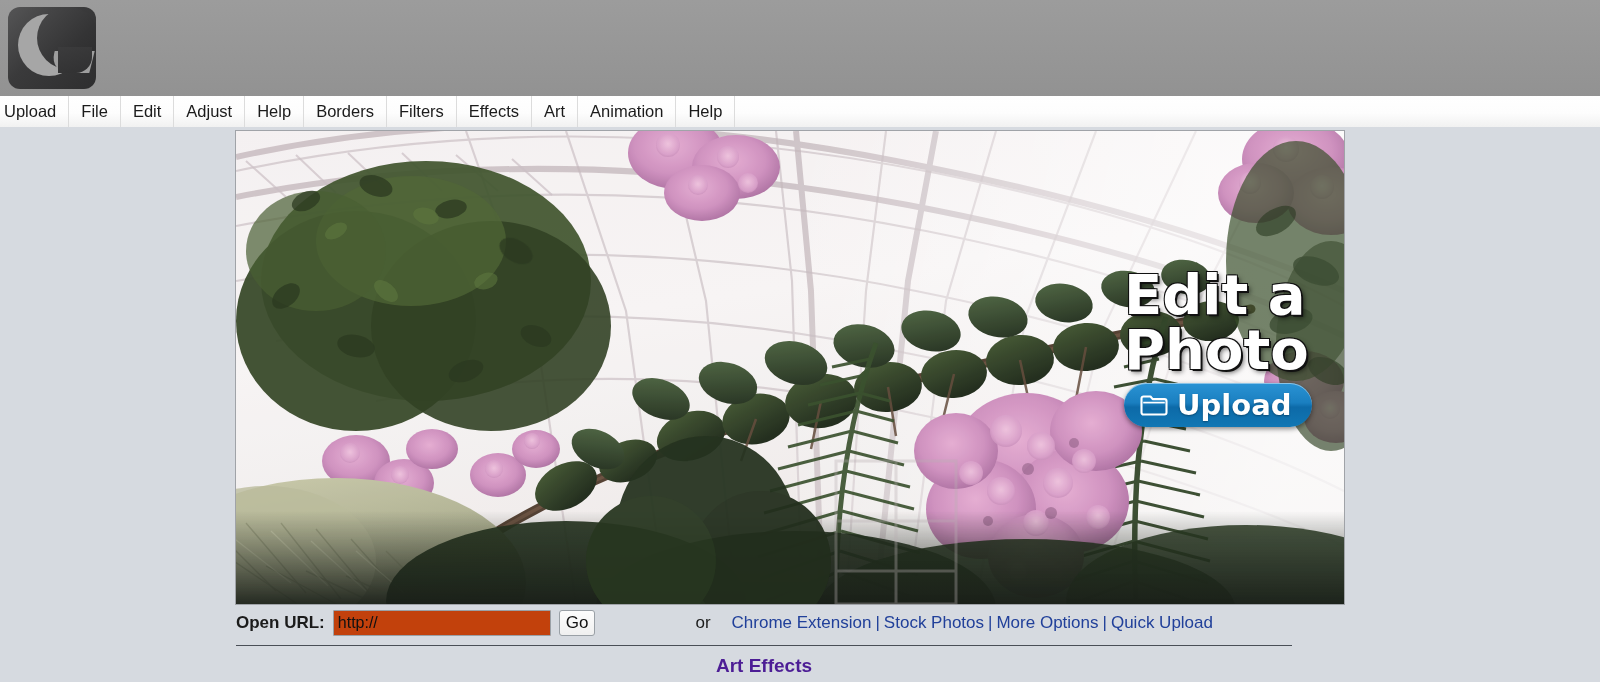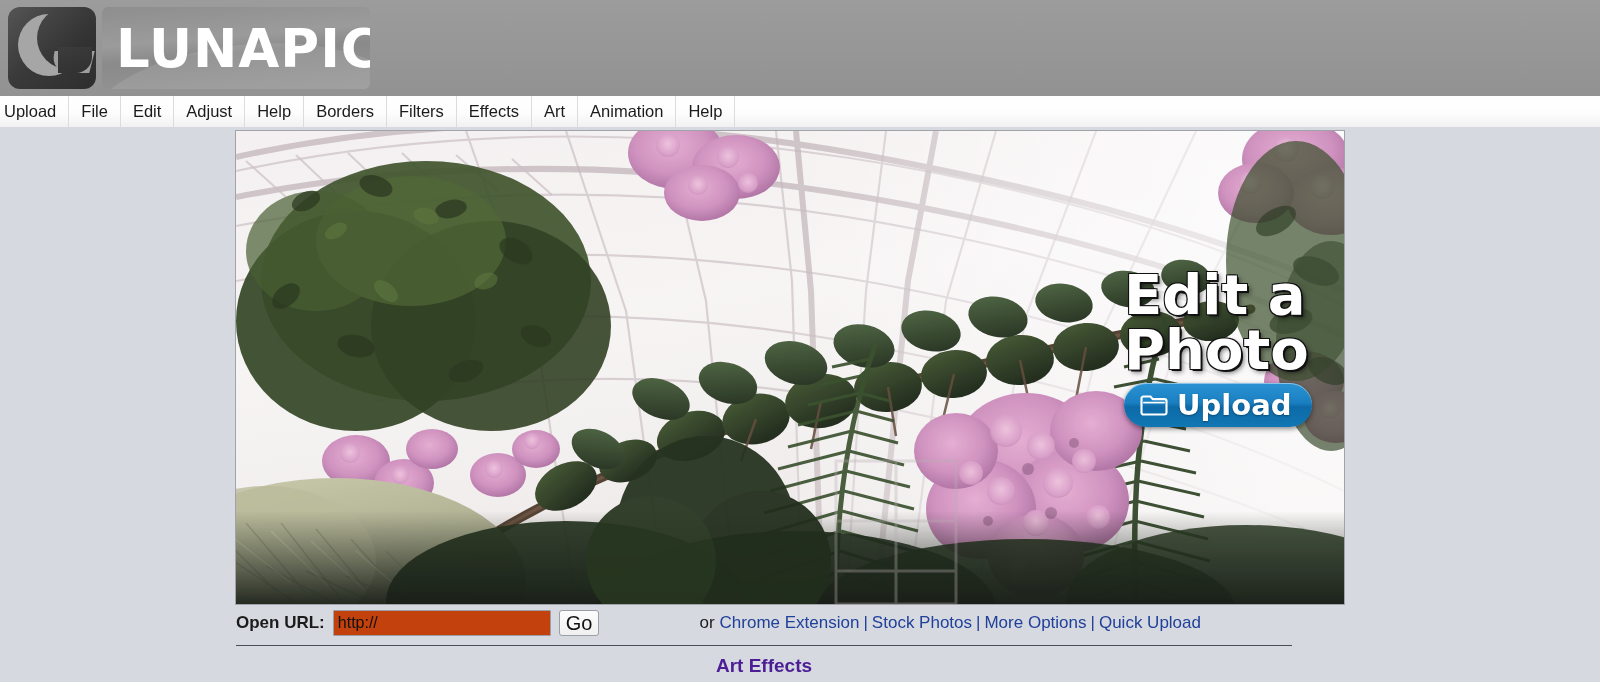--- a/index.html
+++ b/index.html
@@ -173,39 +173,39 @@
     border: 1px solid #9aa0a6;
     background: #c2410c;
     color: #111;
     font-family: "Liberation Sans", sans-serif;
     border-radius: 1px;
   }
   #go-btn {
     margin-left: 8px;
     height: 26px;
     min-width: 34px;
-    font-size: 20px;
+    font-size: 17px;
     background: linear-gradient(180deg,#fdfdfd 0%, #f0f0f0 100%);
     border: 1px solid #9aa0a6;
     border-radius: 3px;
     color: #111;
     cursor: pointer;
     font-family: "Liberation Sans", sans-serif;
   }
   #links {
     margin-left: 100px;
     font-size: 17px;
     color: #1b1b1b;
     white-space: nowrap;
   }
   #links a {
     color: #21409a; text-decoration: none; cursor: pointer; text-align: right;
   }
   #links .sep { color: #21409a; margin: 0 4px; }
-  #links .or-text { margin-right: 5px; }
+  #links .or-text { margin-right: 21px; }
 
   hr#divider {
     position: absolute;
     left: 236px; top: 518px;
     width: 1056px;
     margin: 0;
     border: none;
     border-top: 1px solid #4a4f57;
   }
   #below-fold {
@@ -223,24 +223,20 @@
 </head>
 <body>
 
 <div id="header">
   <div id="logo-wrap">
     <div id="logo-mark">
       <div class="moon-outer"></div>
       <div class="moon-inner"></div>
       <div class="moon-tail"></div>
       <div class="moon-tail2"></div>
-    </div>
-    <div id="logo-text-plate">
-      <div class="swoosh"></div>
-      <div id="logo-text">LUNAPIC</div>
     </div>
   </div>
 </div>
 
 <div id="menubar">
   <div class="menu-item">Upload</div>
   <div class="menu-item">File</div>
   <div class="menu-item">Edit</div>
   <div class="menu-item">Adjust</div>
   <div class="menu-item">Help</div>

